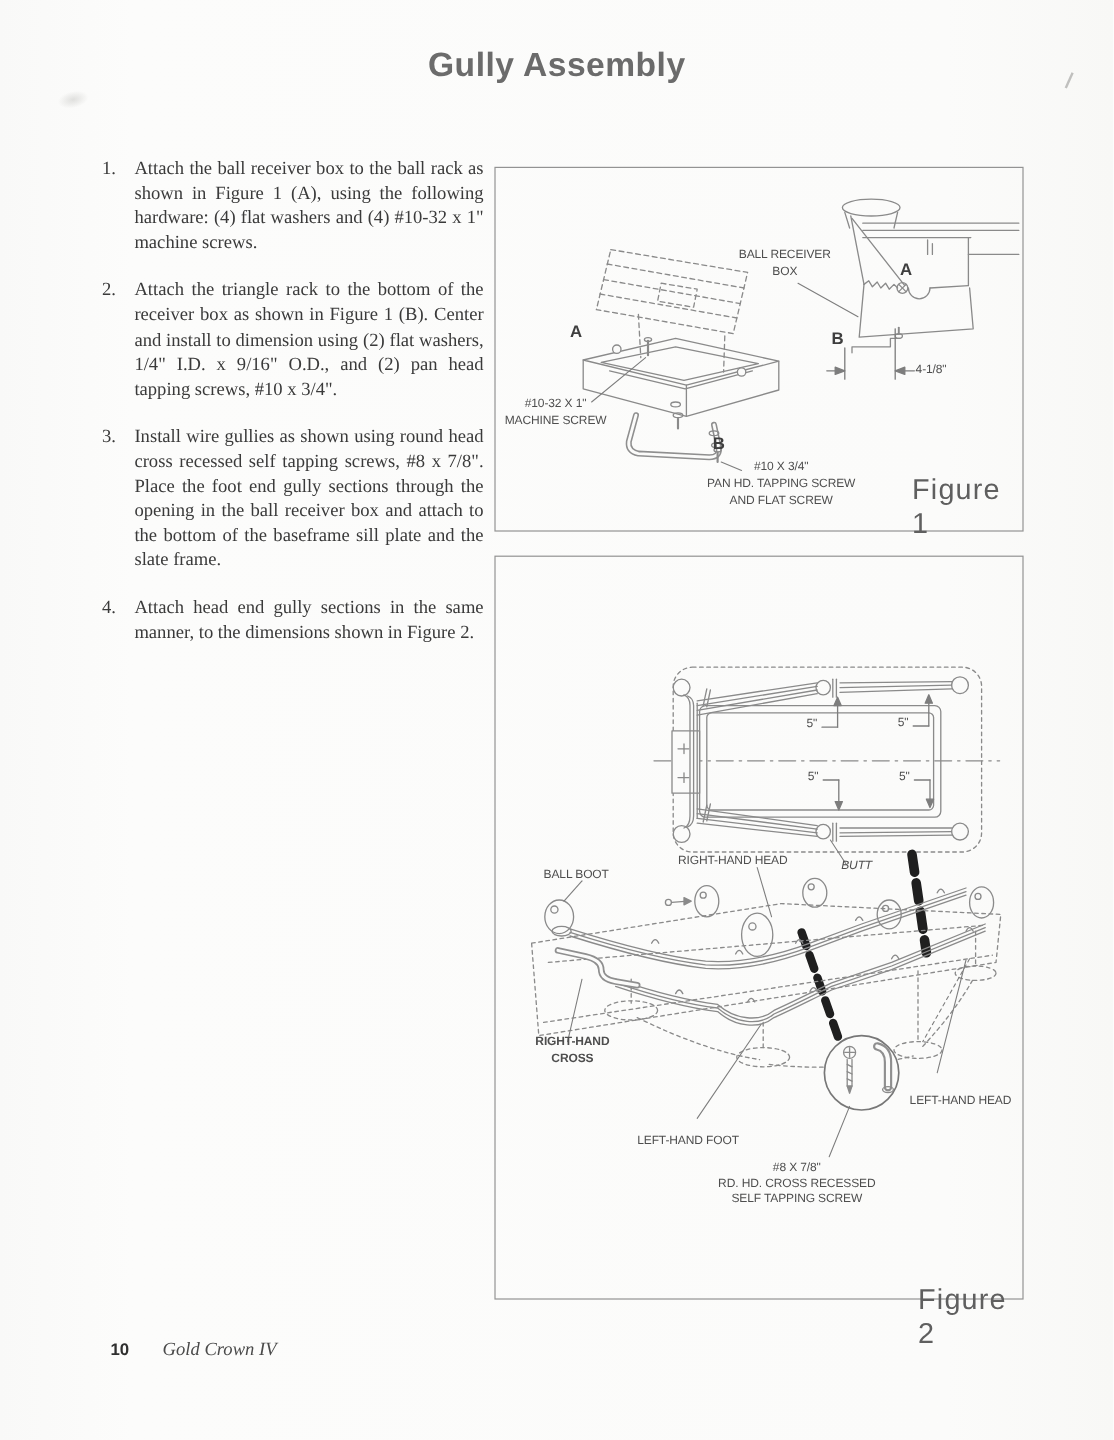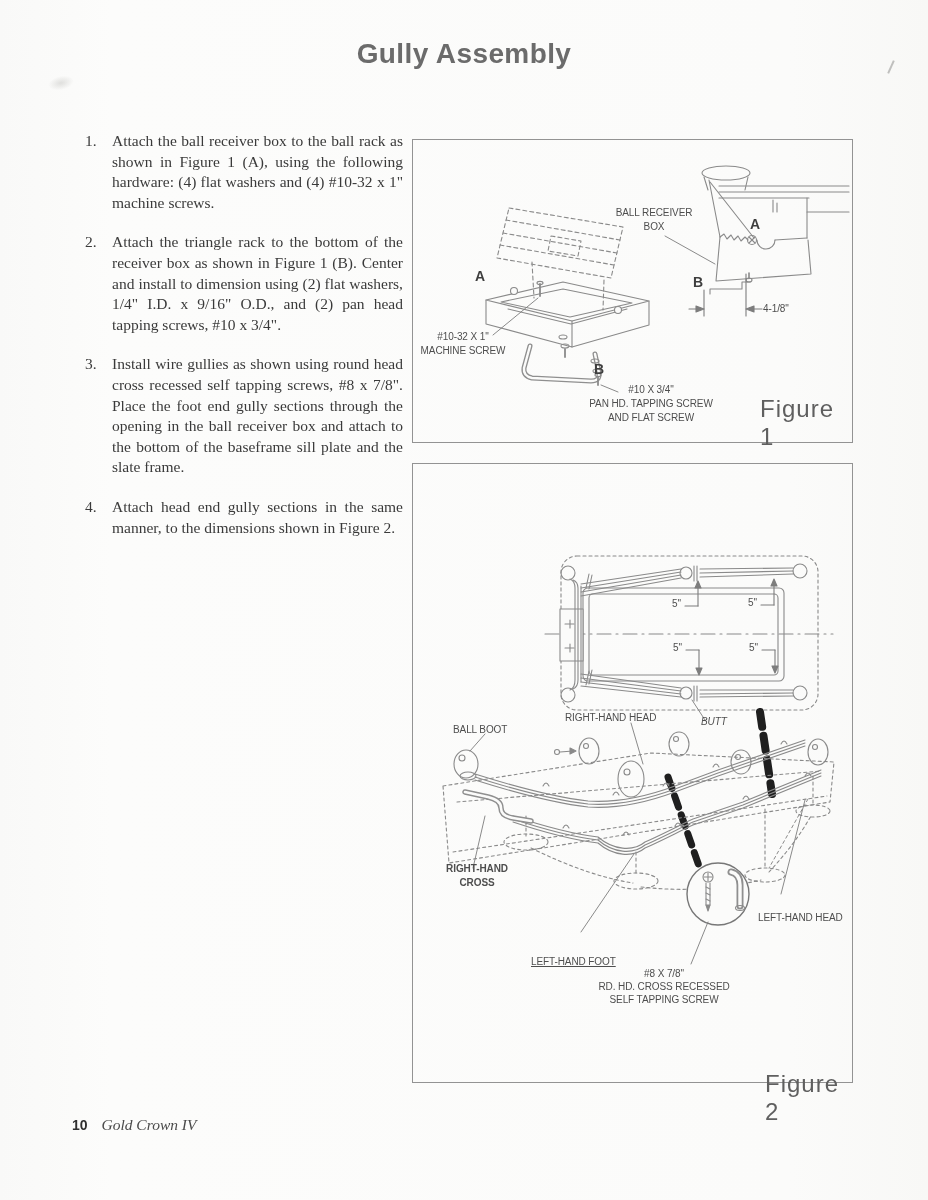--- a/index.html
+++ b/index.html
@@ -38,23 +38,23 @@
   .fig-label.center{text-align:center;white-space:normal;}
   .marker{
     position:absolute;font-family:"Liberation Sans",sans-serif;font-weight:bold;
     font-size:14px;color:#3e3e3e;
   }
   .fig-caption{
     position:absolute;font-family:"Liberation Sans",sans-serif;font-size:24px;
     color:#5f5f5f;letter-spacing:1px;
   }
   .footer{position:absolute;left:72px;top:1116px;font-size:14px;color:#2f2f2f;}
-  .footer .pagenum{font-family:"Liberation Sans",sans-serif;font-weight:bold;}
+  .footer .pagenum{font-family:"Liberation Sans",sans-serif;font-weight:bold;margin-left:20px;}
   .footer .booktitle{font-family:"Liberation Serif",serif;font-style:italic;font-size:15.5px;
-    color:#4a4a4a;margin-left:10px;}
+    color:#4a4a4a;margin-left:24px;}
   line,path,polyline,polygon,rect,circle,ellipse{vector-effect:non-scaling-stroke;}
 </style>
 </head>
 <body>
 
 <div class="page">
 
   <div class="scan-mark-1"></div>
   <div class="scan-mark-2"></div>
 
@@ -337,21 +337,21 @@
 
     <div class="fig-label" style="left:252px;top:133px;width:16px;text-align:right;">5"</div>
     <div class="fig-label" style="left:328px;top:132px;width:16px;text-align:right;">5"</div>
     <div class="fig-label" style="left:253px;top:177px;width:16px;text-align:right;">5"</div>
     <div class="fig-label" style="left:329px;top:177px;width:16px;text-align:right;">5"</div>
 
     <div class="fig-label center" style="left:28px;top:398px;width:72px;font-weight:bold;">
       <div>RIGHT-HAND</div>
       <div>CROSS</div>
     </div>
-    <div class="fig-label" style="left:118px;top:491px;text-decoration:underline;">LEFT-HAND FOOT</div>
+    <div class="fig-label" style="left:118px;top:480px;">LEFT-HAND FOOT</div>
     <div class="fig-label" style="left:345px;top:430px;margin-top:17px;">LEFT-HAND HEAD</div>
 
     <div class="fig-label center" style="left:171px;top:503px;width:160px;line-height:13px;">
       <div>#8 X 7/8"</div>
       <div>RD. HD. CROSS RECESSED</div>
       <div>SELF TAPPING SCREW</div>
     </div>
 
     <div class="fig-caption" style="left:352px;top:582px;margin-top:24px;">Figure 2</div>
   </div>

